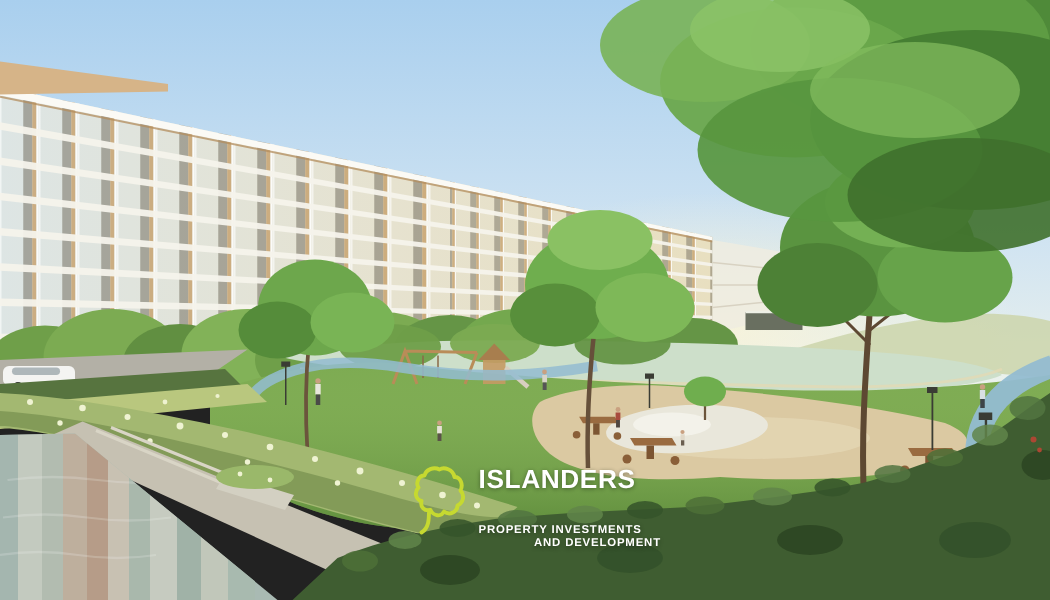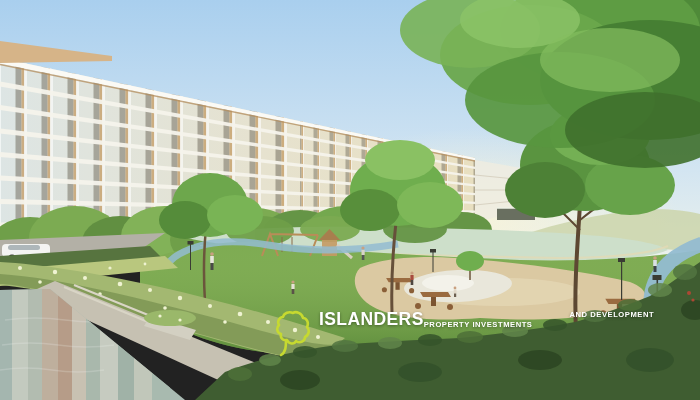--- a/index.html
+++ b/index.html
@@ -1,23 +1,23 @@
 <!DOCTYPE html>
 <html><head>
 <meta charset="utf-8">
 <style>
   html,body{margin:0;padding:0;background:#222;}
   #stage{position:relative;width:700px;height:400px;overflow:hidden;
          font-family:"Liberation Sans", sans-serif;}
   #scene{position:absolute;left:0;top:0;}
   .logo{position:absolute;left:274px;top:310px;display:flex;align-items:flex-start;gap:7px;
         color:#ffffff;text-shadow:0 1px 3px rgba(15,25,10,.45);}
-  .logo .txt{display:flex;}
+  .logo .txt{display:flex;flex-direction:column;}
   .brand{font-size:17.5px;font-weight:700;letter-spacing:.4px;line-height:18px;}
-  .tag{font-size:7.6px;font-weight:600;letter-spacing:.55px;line-height:9.3px;margin-top:10px;}
+  .tag{font-size:7.6px;font-weight:600;letter-spacing:.55px;line-height:9.3px;margin-top:20px;}
   .tag2{font-size:7.6px;font-weight:600;letter-spacing:.55px;line-height:9.3px;margin-left:37px;}
 </style>
 </head>
 <body>
 
 <div id="stage">
 <svg id="scene" width="700" height="400" viewBox="0 0 700 400">
   <defs>
     <linearGradient id="skyG" x1="0" y1="0" x2="0" y2="1">
       <stop offset="0" stop-color="#a9cfee"></stop>

